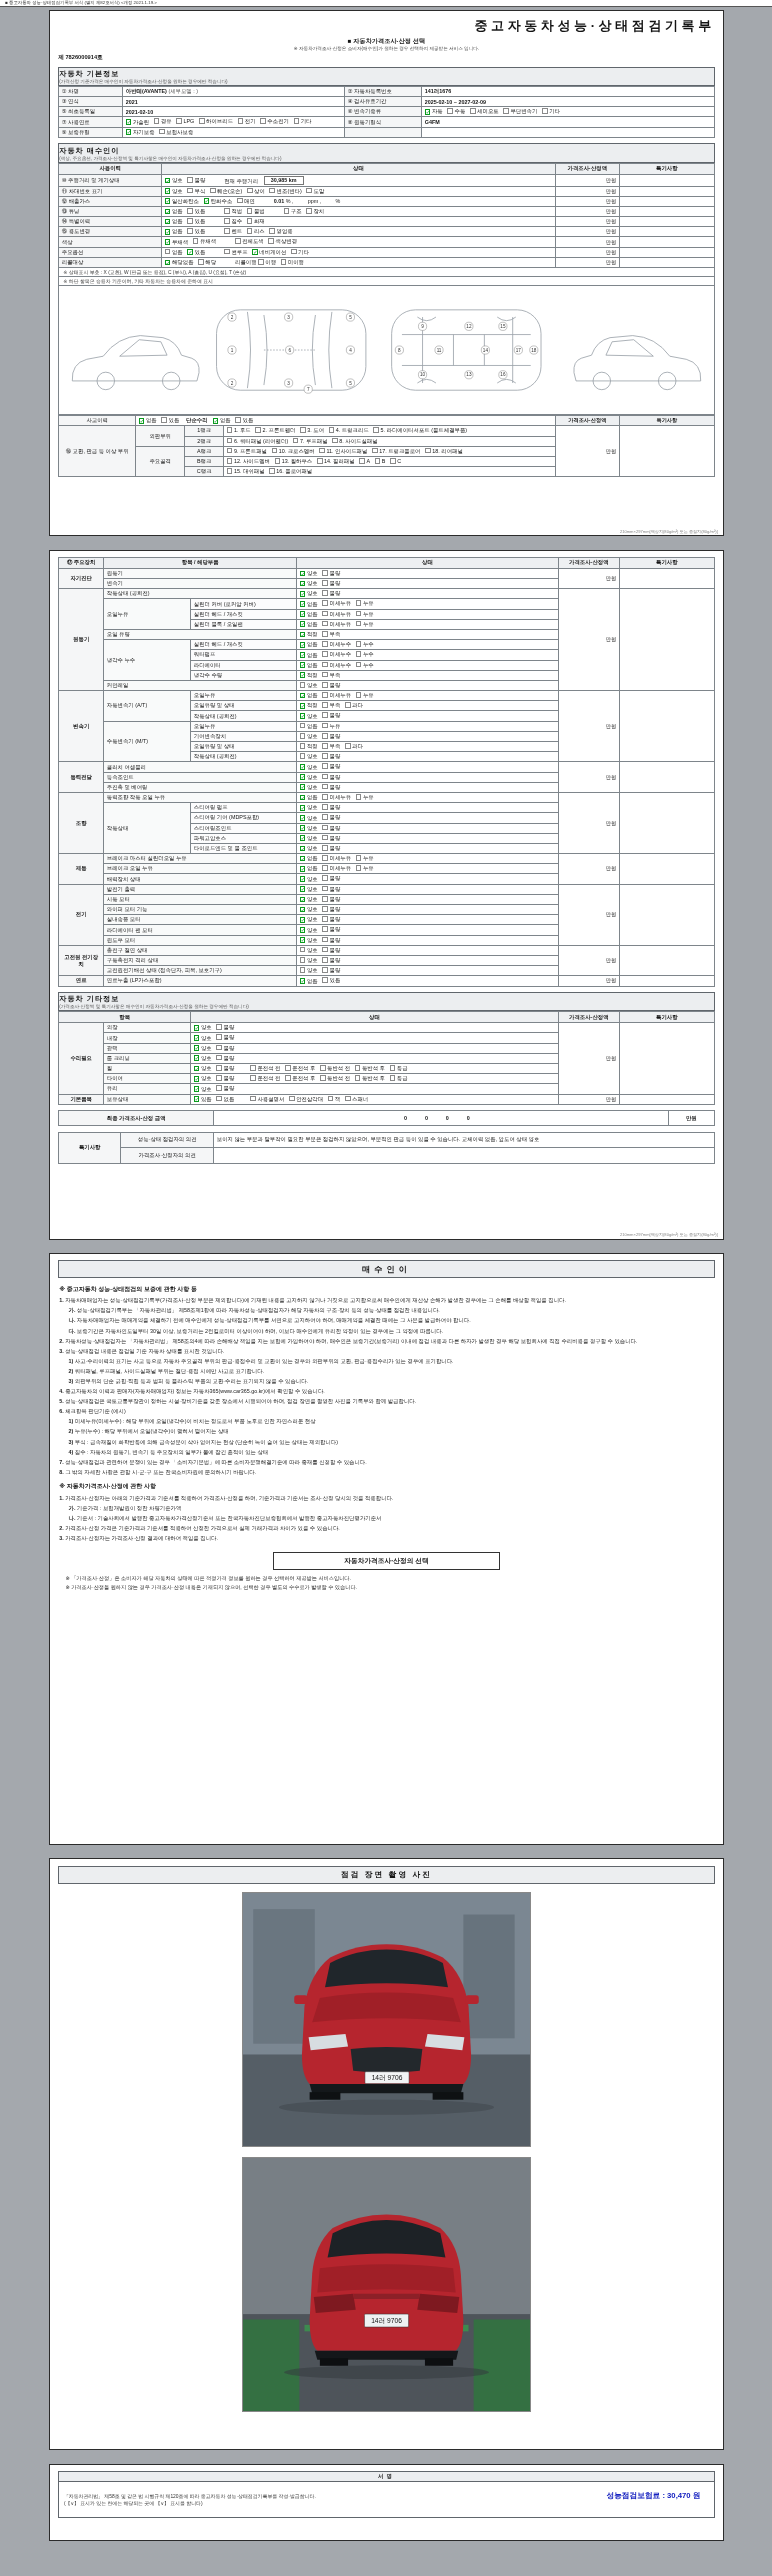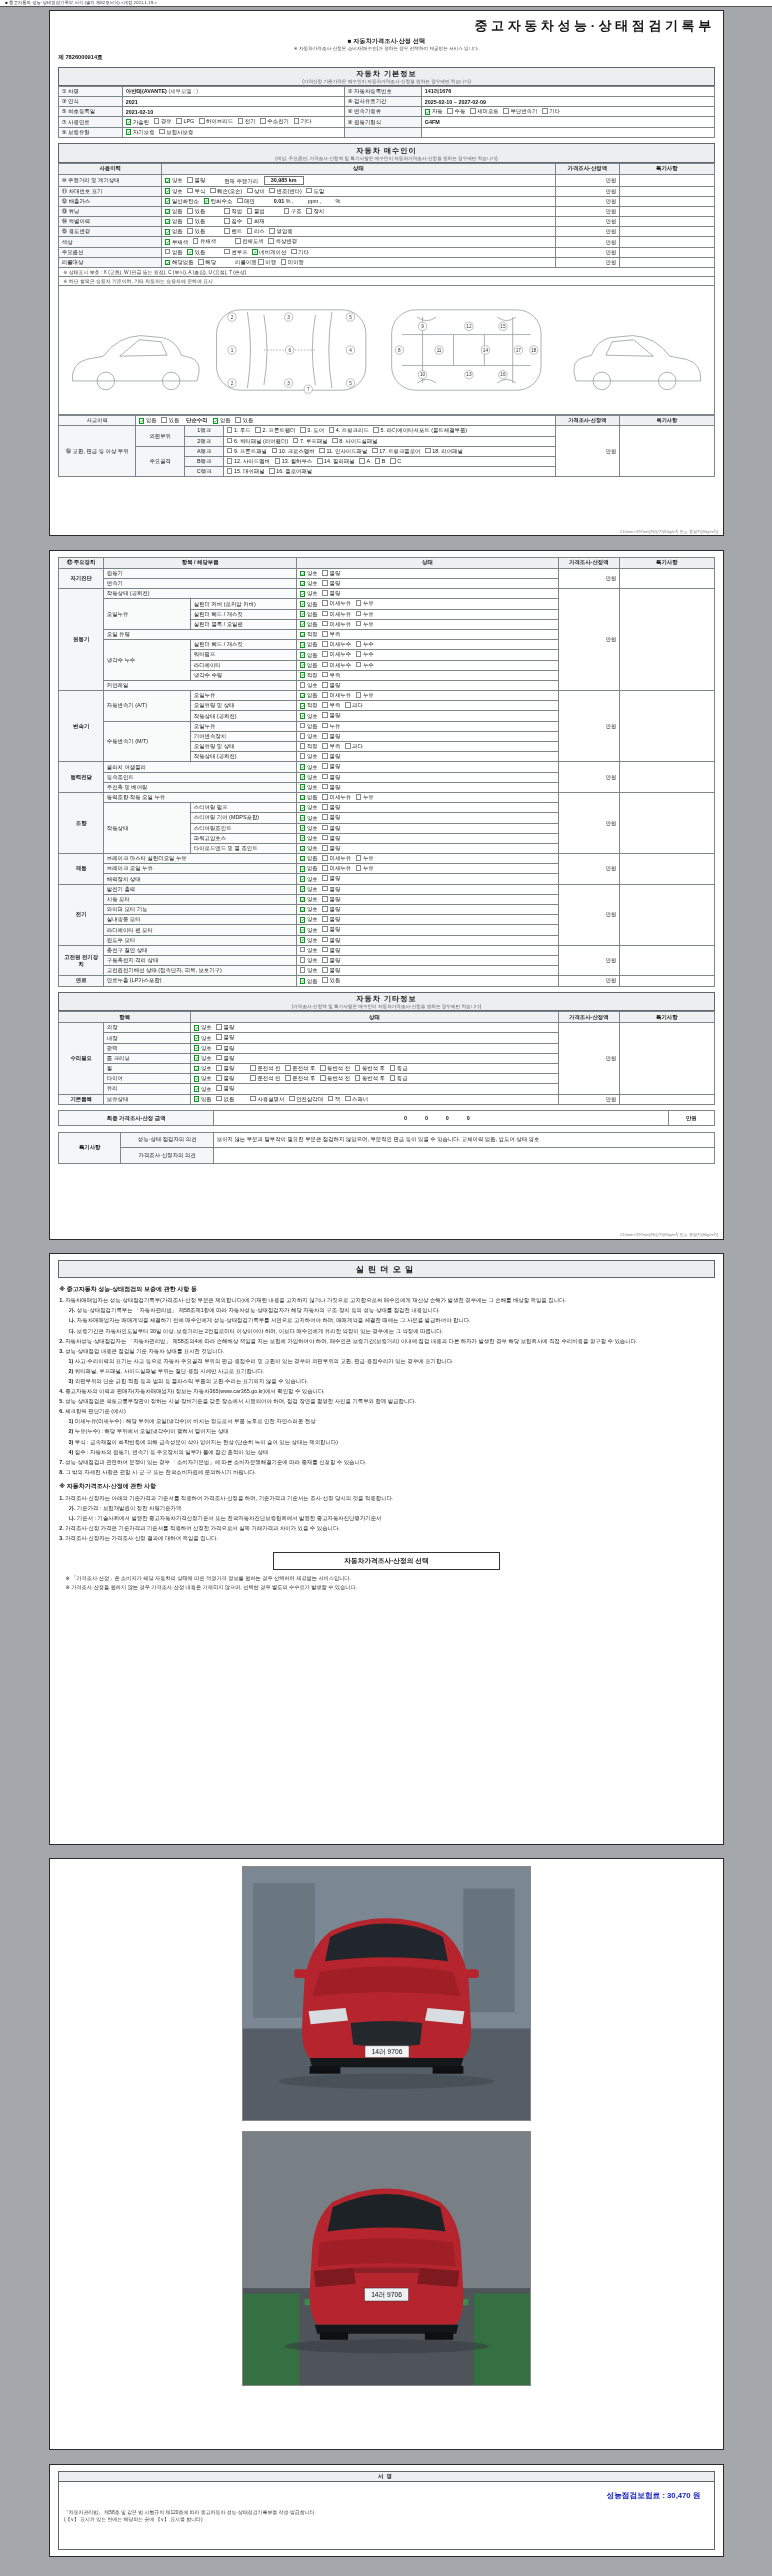--- a/index.html
+++ b/index.html
@@ -10,21 +10,21 @@
   .page{width:675px;margin:13.4px auto 0;background:#fff;border:0.5px solid #2b2b2b;padding:6.2px 8.2px 10.3px;position:relative}
   #page1{margin-top:3.1px;min-height:526px}
   #page2{min-height:690px}
   #page3{min-height:592px}
   #page4{min-height:592px}
   #page5{min-height:77px;padding-bottom:6.2px}
   .docnum{font-size:5.7px;font-weight:bold;margin:2.1px 0 1px}
   .maintitle{text-align:right;font-size:13px;font-weight:bold;letter-spacing:3.6px;margin:0}
   .subselect{text-align:center;font-size:6.2px;font-weight:bold;margin:1.5px 0 0.5px}
   .subnote{text-align:center;font-size:4.6px;color:#444;margin-bottom:2.1px}
-  .secbar{border:0.5px solid #60666c;background:#eceef0;text-align:center;padding:1.5px 0 1px;margin-top:5.2px}
+  .secbar{border:0.5px solid #60666c;background:#eceef0;text-align:left;padding:1.5px 0 1px;margin-top:5.2px}
   .secbar .t{font-size:7.2px;font-weight:bold;letter-spacing:1px}
   .secbar .n{font-size:4.6px;color:#555;display:block}
   table.grid{width:100%;border-collapse:collapse;table-layout:fixed}
   .grid td,.grid th{border:0.5px solid #7e858b;font-size:5.4px;padding:1px 2.6px;vertical-align:middle}
   .grid th{background:#eef0f2;font-weight:bold;text-align:center;padding:1.5px 1px;font-size:5.4px}
   td.lb{background:#f5f6f7}
   td.c{text-align:center}
   td.grp{background:#f5f6f7;text-align:center;font-weight:bold}
   td.itm{background:#f9fafa}
   td.subitm{background:#fcfcfd}
@@ -50,21 +50,21 @@
   .nhead{font-size:6px;font-weight:bold;margin:6.2px 1px 2.6px}
   .nitem{font-size:5.4px;line-height:8px;margin:2.1px 1px;color:#1d1d1d}
   .ind1{margin-left:10.3px}
   .nn{font-weight:bold}
   .selbox{width:227px;margin:10.3px auto 4.1px;border:1px solid #333;text-align:center;font-weight:bold;font-size:6.7px;padding:3.6px 0}
   .sline{font-size:5.2px;margin:2.1px 7.2px;color:#222}
   .photobar{border:0.5px solid #60666c;background:#eceef0;text-align:center;font-weight:bold;font-size:7.7px;letter-spacing:2.1px;padding:3.1px 0;margin-bottom:8.2px}
   .photo{display:block;margin:0 auto 10.3px;border:0.5px solid #888;width:289px;height:255px;background:#888}
   .sigtable td{border:0.5px solid #60666c}
   .sigtitle{background:#eceef0;text-align:center;font-weight:bold;font-size:7.2px;letter-spacing:3.1px;padding:2.1px 0}
-  .sigbody{height:68px;position:relative;vertical-align:bottom}
+  .sigbody{height:36px;position:relative;vertical-align:bottom}
   .insurance{position:absolute;top:9.3px;right:13.4px;color:#1520c0;font-weight:bold;font-size:7.7px}
   .sigline{font-size:4.9px;color:#333;margin:1px 2.1px}
   .papernote{position:absolute;bottom:1.5px;right:5.2px;font-size:4.1px;color:#888}
 </style>
 </head>
 <body>
 
 <div class="topstrip">■ 중고자동차 성능·상태점검기록부 서식 (별지 제82호서식) &lt;개정 2021.1.19.&gt;</div>
 
 <div class="page" id="page1">
@@ -629,21 +629,21 @@
         <tr>
           <td class="lb c">가격조사·산정자의 의견</td>
           <td></td>
         </tr>
       </tbody>
   </table>
   <div class="papernote">210mm×297mm[백상지(80g/m²) 또는 중질지(80g/m²)]</div>
 </div>
 
 <div class="page" id="page3">
-  <div class="ntitle">실린더오일</div>
+  <div class="ntitle">매수인이</div>
   <div id="notice-body">
       <div class="nhead">※ 중고자동차 성능·상태점검의 보증에 관한 사항 등</div>
       <div class="nitem ind0"><span class="nn">1.</span> 자동차매매업자는 성능·상태점검기록부(가격조사·산정 부분은 제외합니다)에 기재된 내용을 고지하지 않거나 거짓으로 고지함으로써 매수인에게 재산상 손해가 발생한 경우에는 그 손해를 배상할 책임을 집니다.</div>
       <div class="nitem ind1"><span class="nn">가.</span> 성능·상태점검기록부는 「자동차관리법」 제58조제1항에 따라 자동차성능·상태점검자가 해당 자동차의 구조·장치 등의 성능·상태를 점검한 내용입니다.</div>
       <div class="nitem ind1"><span class="nn">나.</span> 자동차매매업자는 매매계약을 체결하기 전에 매수인에게 성능·상태점검기록부를 서면으로 고지하여야 하며, 매매계약을 체결한 때에는 그 사본을 발급하여야 합니다.</div>
       <div class="nitem ind1"><span class="nn">다.</span> 보증기간은 자동차인도일부터 30일 이상, 보증거리는 2천킬로미터 이상이어야 하며, 이보다 매수인에게 유리한 약정이 있는 경우에는 그 약정에 따릅니다.</div>
       <div class="nitem ind0"><span class="nn">2.</span> 자동차성능·상태점검자는 「자동차관리법」 제58조의4에 따라 손해배상 책임을 지는 보험에 가입하여야 하며, 매수인은 보증기간(보증거리) 이내에 점검 내용과 다른 하자가 발생한 경우 해당 보험회사에 직접 수리비용을 청구할 수 있습니다.</div>
       <div class="nitem ind0"><span class="nn">3.</span> 성능·상태점검 내용은 점검일 기준 자동차 상태를 표시한 것입니다.</div>
       <div class="nitem ind1"><span class="nn">1)</span> 사고·수리이력의 표기는 사고 등으로 자동차 주요골격 부위의 판금·용접수리 및 교환이 있는 경우와 외판부위의 교환, 판금·용접수리가 있는 경우에 표기합니다.</div>
       <div class="nitem ind1"><span class="nn">2)</span> 쿼터패널, 루프패널, 사이드실패널 부위는 절단·용접 시에만 사고로 표기합니다.</div>
@@ -665,20 +665,21 @@
       <div class="nitem ind0"><span class="nn">3.</span> 가격조사·산정자는 가격조사·산정 결과에 대하여 책임을 집니다.</div>
     </div>
   <div class="selbox">자동차가격조사·산정의 선택</div>
   <div id="select-lines">
       <div class="sline">※ 「가격조사·산정」은 소비자가 해당 자동차의 상태에 따른 적정가격 정보를 원하는 경우 선택하여 제공받는 서비스입니다.</div>
       <div class="sline">※ 가격조사·산정을 원하지 않는 경우 가격조사·산정 내용은 기재되지 않으며, 선택한 경우 별도의 수수료가 발생할 수 있습니다.</div>
     </div>
 </div>
 
 <div class="page" id="page4">
+  <div class="photobar">점검 장면 촬영 사진</div>
 
   <svg class="photo" viewBox="0 0 560 470" preserveAspectRatio="none">
     <rect width="560" height="470" fill="#7b8792"></rect>
     <rect y="300" width="560" height="170" fill="#555e66"></rect>
     <rect x="20" y="30" width="120" height="250" fill="#6a7680"></rect>
     <rect x="430" y="40" width="100" height="230" fill="#67737d"></rect>
     <path d="M120,210 Q130,150 170,120 Q220,95 280,95 Q340,95 390,120 Q430,150 440,210 L445,300 Q445,340 430,355 L130,355 Q115,340 115,300 Z" fill="#b6252e"></path>
     <path d="M170,130 Q220,105 280,105 Q340,105 390,130 L400,175 Q280,160 160,175 Z" fill="#20262b"></path>
     <path d="M150,195 Q280,175 410,195 L425,240 Q280,225 135,240 Z" fill="#a01f27"></path>
     <path d="M128,268 L200,262 L205,285 L132,292 Z" fill="#d7dde1"></path>

